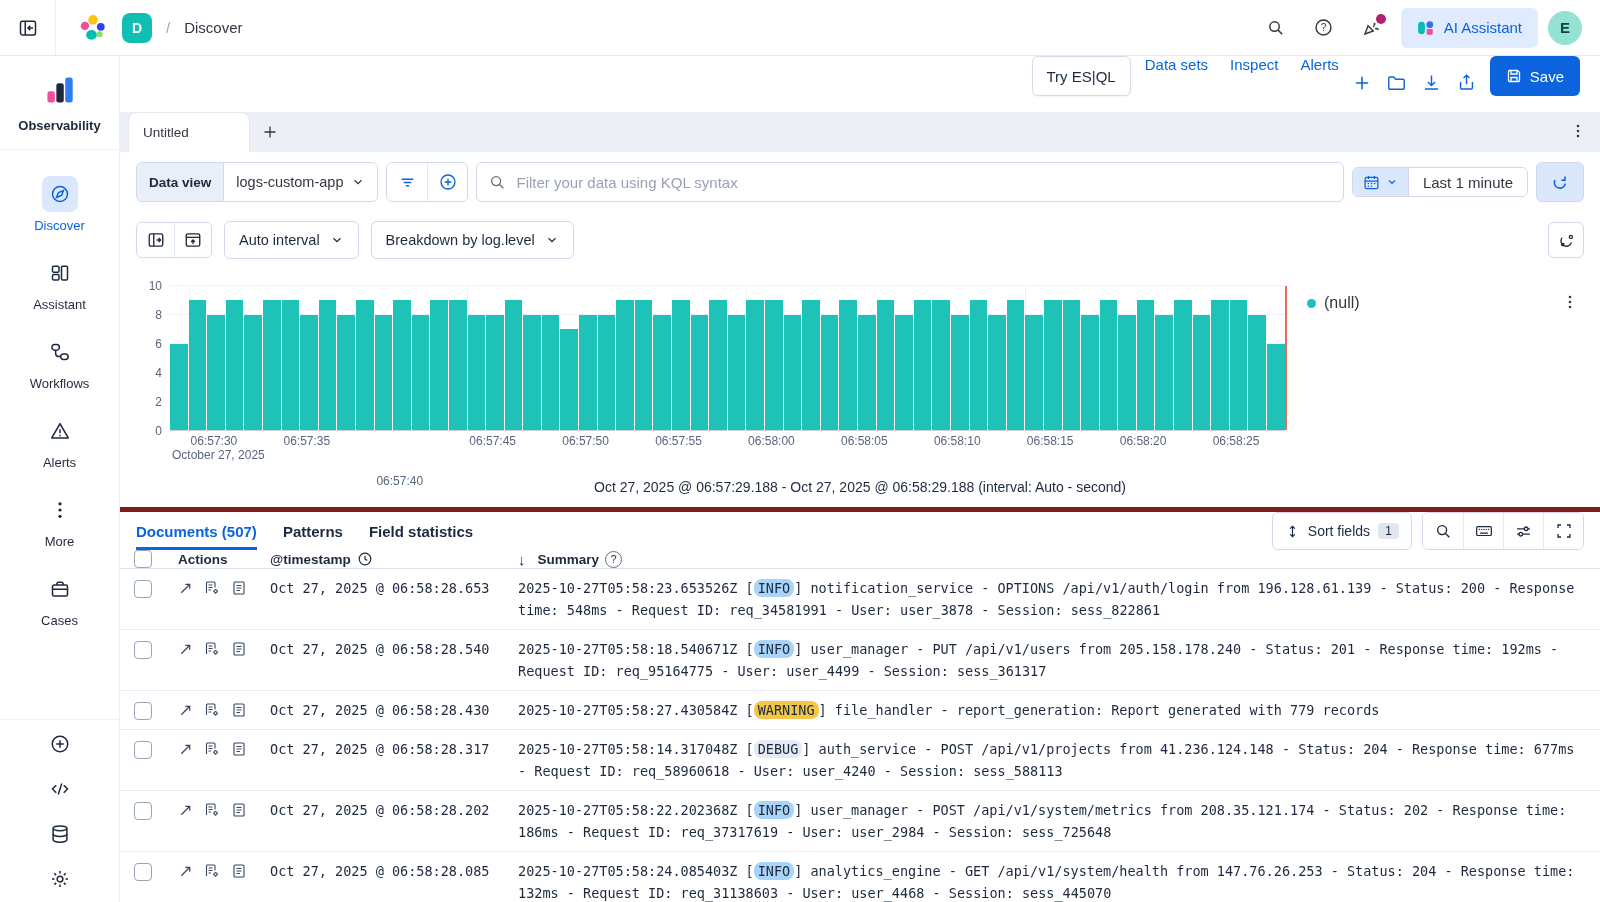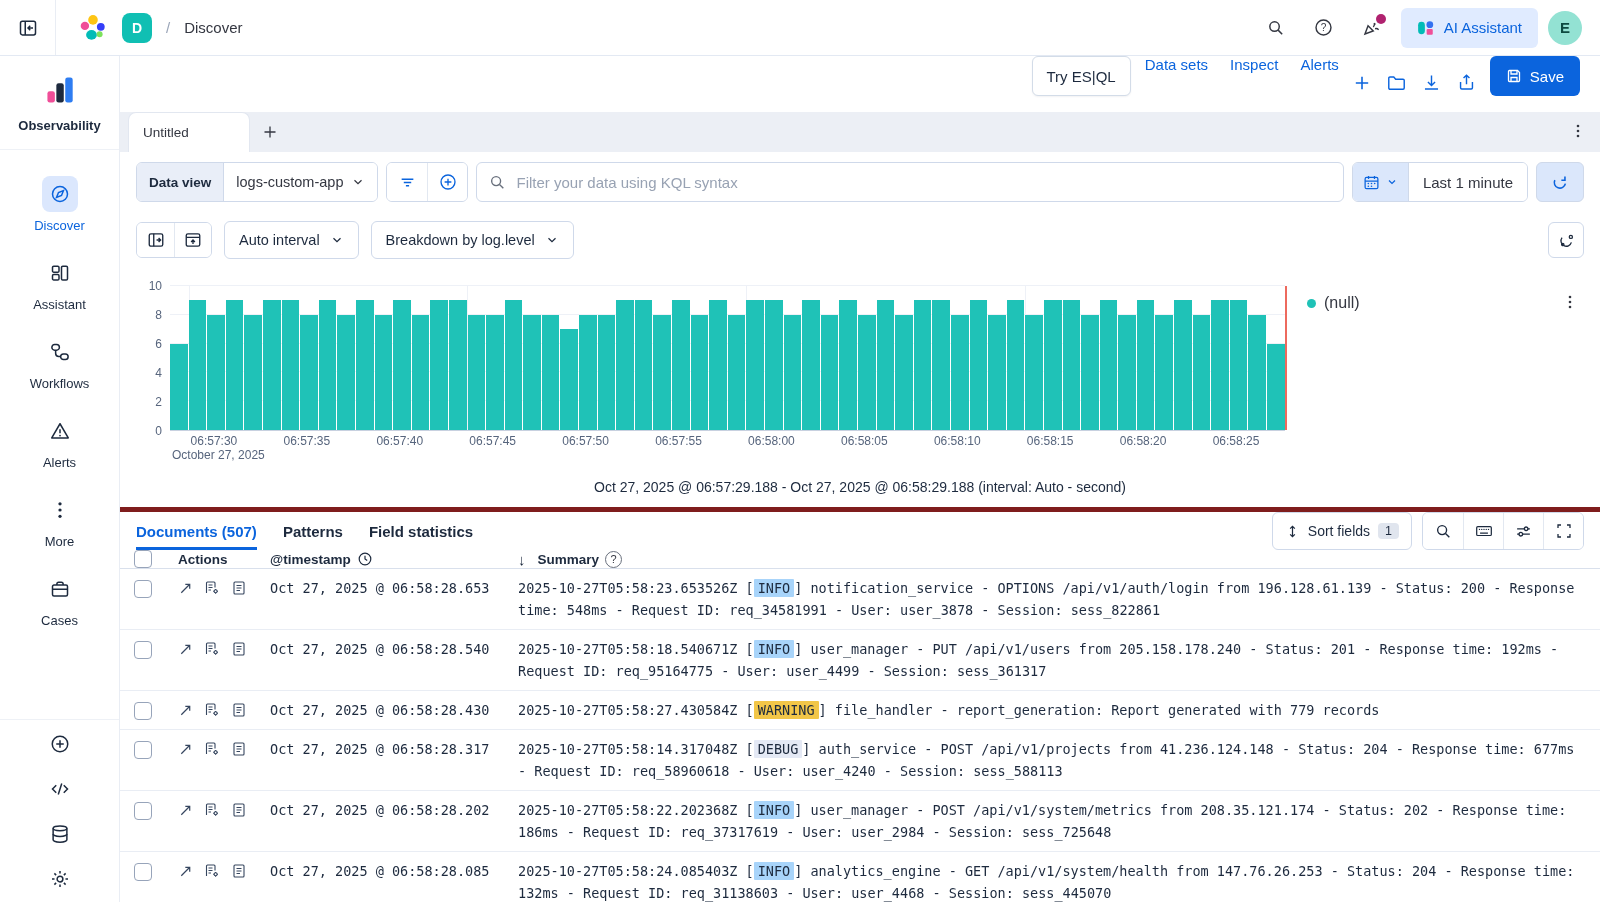--- a/index.html
+++ b/index.html
@@ -58,21 +58,21 @@
   .query-row { height:60px; display:flex; align-items:center; gap:8px; padding:0 16px; }
   .dv-group { height:40px; display:flex; align-items:stretch; border:1px solid #cfd9ea; border-radius:6px; overflow:hidden; }
   .dv-label { background:#e9eef8; display:flex; align-items:center; padding:0 12px; font-size:13.5px; font-weight:bold; color:#1d2a3e; }
   .dv-value { background:#fff; display:flex; align-items:center; gap:8px; padding:0 12px; font-size:14.5px; color:#343741; cursor:pointer; border-left:1px solid #cfd9ea; }
   .filters-group { height:40px; display:flex; border:1px solid #cfd9ea; border-radius:6px; overflow:hidden; }
   .filters-group button { width:40px; border:none; background:#fff; color:#0b64dd; cursor:pointer; display:flex; align-items:center; justify-content:center; }
   .filters-group button + button { border-left:1px solid #e2e8f1; }
   .kql-input { flex:1; height:40px; border:1px solid #cfd9ea; border-radius:6px; background:#fff; display:flex; align-items:center; gap:10px; padding:0 12px; color:#69707d; }
   .kql-input input { border:none; outline:none; flex:1; font-size:15px; color:#343741; font-family:"Liberation Sans",sans-serif; }
   .kql-input input::placeholder { color:#98a2b3; }
-  .time-group { height:40px; display:flex; border:1px solid #cfd9ea; border-radius:6px; overflow:hidden; }
+  .time-group { height:30px; display:flex; border:1px solid #cfd9ea; border-radius:6px; overflow:hidden; }
   .time-cal { background:#dbe7fb; border:none; display:flex; align-items:center; gap:6px; padding:0 10px; color:#0b64dd; cursor:pointer; }
   .time-val { background:#fff; border:none; border-left:1px solid #cfd9ea; padding:0 14px; font-size:15px; color:#343741; cursor:pointer; }
   .refresh-btn { width:48px; height:40px; background:#dbe7fb; border:1px solid #cfd9ea; border-radius:6px; color:#0b64dd; cursor:pointer; display:flex; align-items:center; justify-content:center; }
 
   
   .chart-toolbar { height:56px; display:flex; align-items:center; gap:12px; padding:0 16px; }
   .ct-icons { height:36px; display:flex; border:1px solid #cfd9ea; border-radius:6px; overflow:hidden; }
   .ct-icons button { width:37px; border:none; background:#fff; color:#1d2a3e; cursor:pointer; display:flex; align-items:center; justify-content:center; }
   .ct-icons button + button { border-left:1px solid #e2e8f1; }
   .ct-pill { height:38px; border:1px solid #cfd9ea; border-radius:6px; background:#fff; display:flex; align-items:center; gap:10px; padding:0 14px; font-size:14.5px; color:#1d2a3e; cursor:pointer; }
@@ -115,21 +115,21 @@
   .thead { height:32px; align-items:center; border-bottom:1px solid #d9e0ec; font-size:13.5px; font-weight:bold; color:#1d2a3e; }
   .th-flex { display:flex; align-items:center; gap:6px; }
   .sort-arrow { font-weight:normal; font-size:15px; margin-right:6px; color:#1d2a3e; }
   .qmark { width:17px; height:17px; border:1px solid #69707d; border-radius:50%; font-size:11px; font-weight:normal; color:#343741; display:inline-flex; align-items:center; justify-content:center; }
   .doc-row { border-bottom:1px solid #e9edf4; padding-top:8px; padding-bottom:8px; }
   .checkbox { width:18px; height:18px; border:1px solid #97a4ba; border-radius:4px; background:#fff; cursor:pointer; margin-top:3px; margin-left:2px; }
   .row-actions { display:flex; gap:11px; align-items:center; padding-top:3px; color:#36465f; }
   .row-actions .icon { cursor:pointer; }
   .cell-ts { font-size:13.5px; color:#1d2a3e; line-height:22px; }
   .cell-sum { font-size:13.5px; color:#1d2a3e; line-height:22px; word-break:break-word; }
-  .lvl-badge { padding:1px 4px; border-radius:1px; }
+  .lvl-badge { padding:1px 4px; border-radius:8px; }
 </style>
 </head>
 <body>
 
 <header>
   <button class="hdr-box">
     <span class="icon">
       <svg width="20" height="20" viewBox="0 0 16 16" fill="none" stroke="currentColor" stroke-width="1.2">
           <rect x="2" y="2.5" width="12" height="11" rx="1.5"></rect>
           <path d="M5.8 2.5v11"></path>
@@ -561,21 +561,21 @@
               <div class="bar" style="height: 90%; background: rgb(31, 194, 183);"></div>
               <div class="bar" style="height: 80%; background: rgb(31, 194, 183);"></div>
               <div class="bar" style="height: 60%; background: rgb(31, 194, 183);"></div>
             </div>
           <div class="now-line"></div>
         </div>
         <div class="x-axis" id="x-axis">
           <span class="x-date">October 27, 2025</span>
         <span class="tick" style="left: 1.66667%;">06:57:30</span>
             <span class="tick" style="left: 10%;">06:57:35</span>
-            <span class="tick" style="left: 18.3333%;">06:57:40</span>
+            <span class="tick" style="left: 18.3333%; margin-top: 40px;">06:57:40</span>
             <span class="tick" style="left: 26.6667%;">06:57:45</span>
             <span class="tick" style="left: 35%;">06:57:50</span>
             <span class="tick" style="left: 43.3333%;">06:57:55</span>
             <span class="tick" style="left: 51.6667%;">06:58:00</span>
             <span class="tick" style="left: 60%;">06:58:05</span>
             <span class="tick" style="left: 68.3333%;">06:58:10</span>
             <span class="tick" style="left: 76.6667%;">06:58:15</span>
             <span class="tick" style="left: 85%;">06:58:20</span>
             <span class="tick" style="left: 93.3333%;">06:58:25</span>
           </div>

